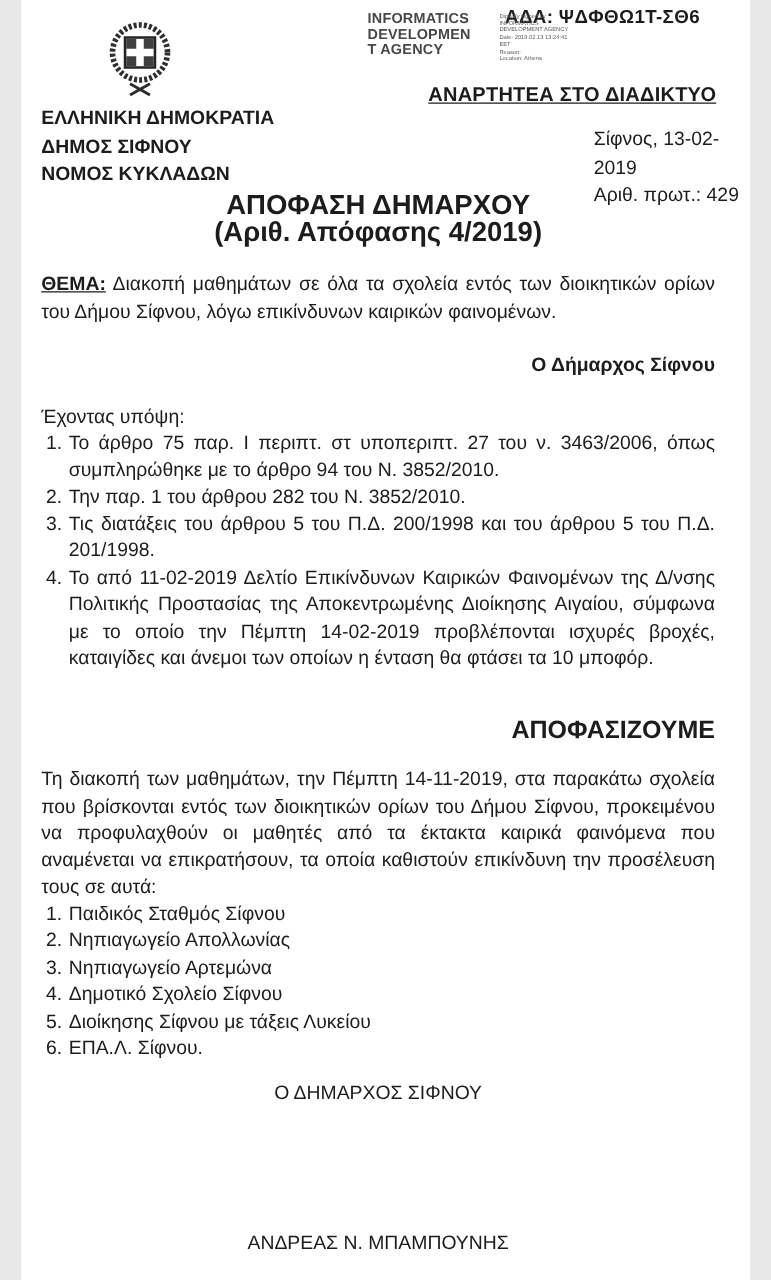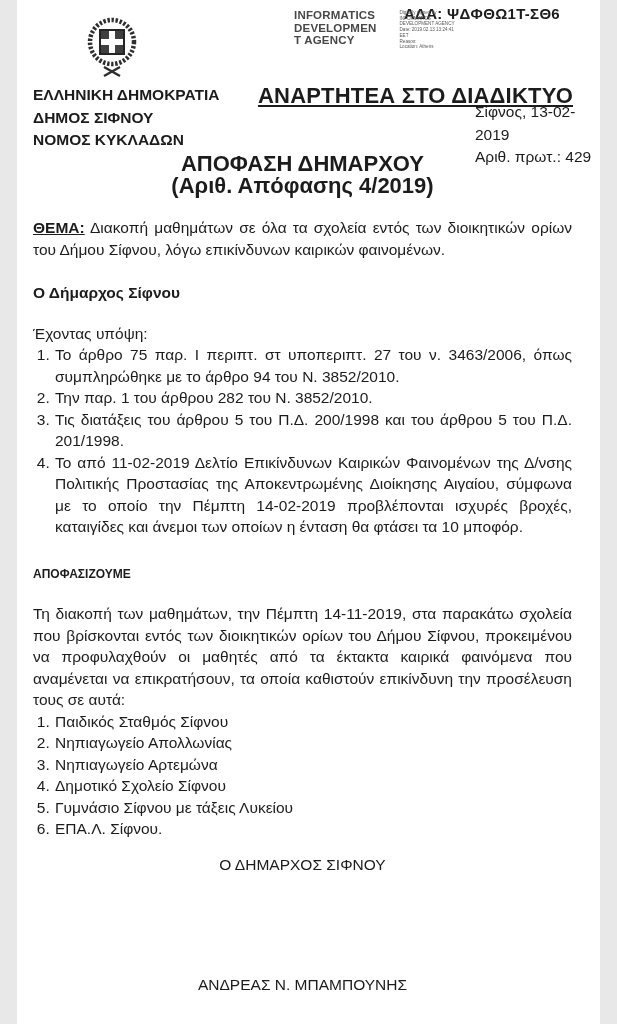--- a/index.html
+++ b/index.html
@@ -9,35 +9,35 @@
     font-family:"Liberation Sans", sans-serif;
     color:#1c1c1c; font-size:15.5px; line-height:21.5px;
   }
   
   .ada { position:absolute; top:3px; left:0; right:40px; text-align:right;
          font-size:15px; font-weight:600; letter-spacing:0.3px; }
   .emblem { position:absolute; left:68px; top:14px; }
   .stamp { position:absolute; left:277px; top:9px; display:flex; gap:23px; }
   .stamp-agency { font-size:11.5px; font-weight:700; color:#474747; line-height:12.5px; letter-spacing:0.2px; }
   .stamp-details { font-size:4.6px; color:#5a5a5a; line-height:5.7px; padding-top:1px; }
-  .publish { position:absolute; top:66px; right:27px; font-size:22px; font-weight:700;
-             text-decoration:underline; letter-spacing:0.2px;margin-top:19px; }
+  .publish { position:absolute; top:66px; right:27px; font-size:16px; font-weight:700;
+             text-decoration:underline; letter-spacing:0.2px; }
   .authority { position:absolute; left:16px; top:84px; font-weight:700; line-height:22.5px; }
   .corr { position:absolute; left:458px; top:101px; line-height:22.5px; }
   
   .content { position:absolute; left:16px; right:28px; top:153px; }
   .doc-title { text-align:center; font-weight:700; font-size:22px; line-height:22px; }
   .subject { margin-top:20px; text-align:justify; }
   .subject .lbl { font-weight:700; text-decoration:underline; }
-  .center-b { text-align:left; font-weight:700; }
+  .center-b { text-align:right; font-weight:700; }
   .mayor-heading { margin-top:22px; }
   .considering-intro { margin-top:19px; }
   ol { margin:0; padding-left:21px; }
   ol li { text-align:justify; padding-left:1px; }
-  .decide-heading { margin-top:26px; font-size:12px; }
+  .decide-heading { margin-top:36px; font-size:20px; }
   .decision-body { margin-top:18px; text-align:justify; }
   .schools li { text-align:left; }
   .sig-title { margin-top:14px; text-align:center; }
   .sig-name { margin-top:99px; text-align:center; }
   .dist-label { margin-top:31px; font-weight:700; text-decoration:underline; }
 </style>
 </head>
 <body>
 
 <div class="page">
@@ -108,21 +108,21 @@
     </ol>
 
     <div class="center-b decide-heading">ΑΠΟΦΑΣΙΖΟΥΜΕ</div>
 
     <p class="decision-body" style="margin:18px 0 0 0;">Τη διακοπή των μαθημάτων, την Πέμπτη 14-11-2019, στα παρακάτω σχολεία που βρίσκονται εντός των διοικητικών ορίων του Δήμου Σίφνου, προκειμένου να προφυλαχθούν οι μαθητές από τα έκτακτα καιρικά φαινόμενα που αναμένεται να επικρατήσουν, τα οποία καθιστούν επικίνδυνη την προσέλευση τους σε αυτά:</p>
     <ol class="schools">
       <li>Παιδικός Σταθμός Σίφνου</li>
       <li>Νηπιαγωγείο Απολλωνίας</li>
       <li>Νηπιαγωγείο Αρτεμώνα</li>
       <li>Δημοτικό Σχολείο Σίφνου</li>
-      <li>Γυμνάσιο Σίφνου με τάξεις Λυκείου</li>
+      <li>Διοίκησης Σίφνου με τάξεις Λυκείου</li>
       <li>ΕΠΑ.Λ. Σίφνου.</li>
     </ol>
 
     <div class="sig-title">Ο ΔΗΜΑΡΧΟΣ ΣΙΦΝΟΥ</div>
     <div class="sig-name">ΑΝΔΡΕΑΣ Ν. ΜΠΑΜΠΟΥΝΗΣ</div>
 
     <div class="dist-label">ΚΟΙΝΟΠΟΙΗΣΗ:</div>
 
   </div>
 </div>

